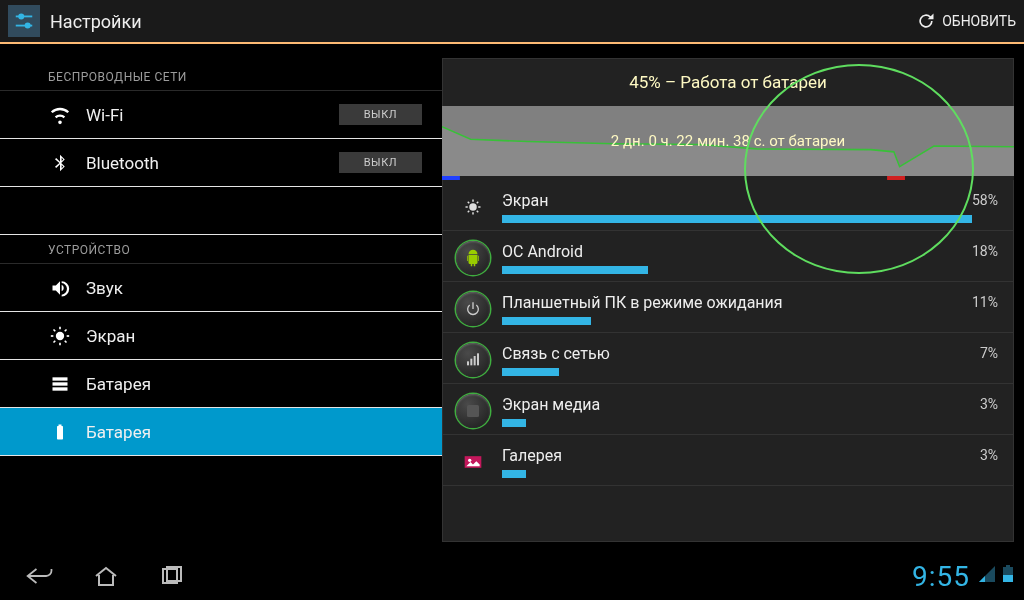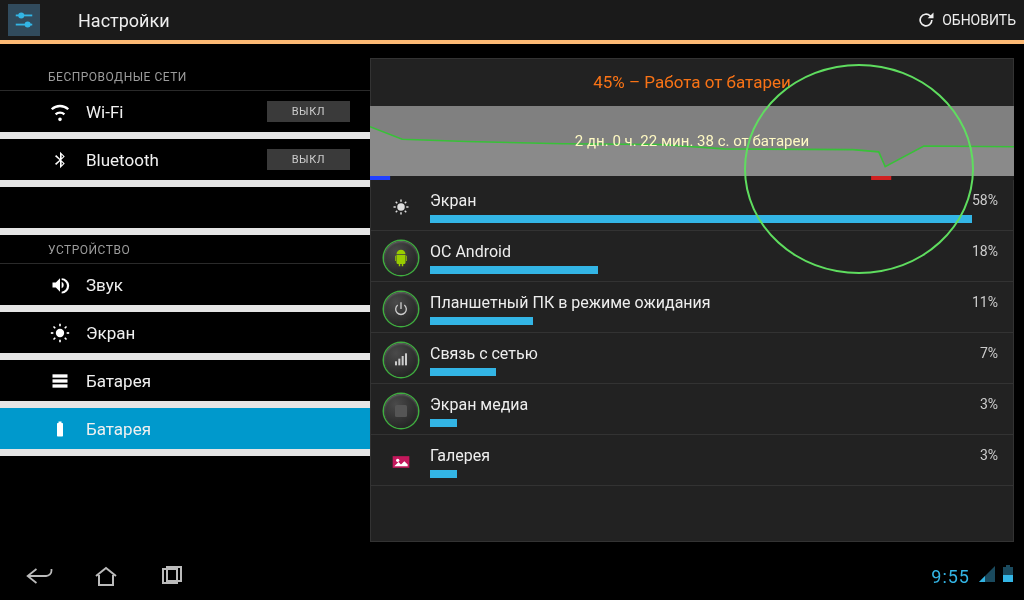--- a/index.html
+++ b/index.html
@@ -1,60 +1,60 @@
 <!DOCTYPE html>
 <html><head>
 <meta charset="utf-8">
 <style>
 * { margin:0; padding:0; box-sizing:border-box; font-family:Roboto,Arial,sans-serif; }
 html, body { width:1024px; height:600px; background:#000; color:#fff; overflow:hidden; }
 
 
-.actionbar { height:44px; background:#1a1a1a; display:flex; align-items:center; padding:0 8px; border-bottom:4px solid #fdba74;gap:28px; }
+.actionbar { height:44px; background:#1a1a1a; display:flex; align-items:center; padding:0 8px; border-bottom:2px solid #fdba74; }
 .actionbar .app-icon { width:32px; height:32px; background:#314b5d; display:flex; align-items:center; justify-content:center; margin-right:10px; }
 .actionbar .app-icon svg { width:22px; height:22px; }
 .actionbar .title { font-size:18px; color:#eee; }
 .actionbar .spacer { flex:1; }
 .actionbar .refresh { display:flex; align-items:center; gap:6px; color:#eee; font-size:14px; cursor:pointer; }
 
 
 .content { display:flex; height:508px; }
 
 
-.sidebar { width:370px; background:#000; padding-top:18px; }
+.sidebar { width:442px; background:#000; padding-top:18px; }
 .sidebar .section { font-size:12px; color:#9c9c9c; letter-spacing:0.5px; padding:8px 20px 6px 48px; text-transform:uppercase; border-bottom:1px solid #2a2a2a; }
-.sidebar .item { display:flex; align-items:center; height:48px; padding:0 20px 0 48px; font-size:17px; color:#f0f0f0; border-bottom:7px solid #e5e5e5; cursor:pointer; }
+.sidebar .item { display:flex; align-items:center; height:48px; padding:0 20px 0 48px; font-size:17px; color:#f0f0f0; border-bottom:1px solid #e5e5e5; cursor:pointer; }
 .sidebar .item.selected { background:#0099cc;justify-content:center; }
 .sidebar .item .icon { width:24px; height:24px; margin-right:14px; display:flex; align-items:center; justify-content:center; flex-shrink:0; }
 .sidebar .item .label { flex:1; }
 .sidebar .item .toggle { background:#3a3a3a; color:#ccc; font-size:11px; padding:4px 25px; letter-spacing:0.5px; }
 
 
 .main { flex:1; background:#222; margin:14px 10px 10px 0; display:flex; flex-direction:column; overflow:hidden; position:relative; box-shadow:inset 0 0 0 1px #333; }
-.main .header { text-align:center; padding:14px 0; font-size:17px; color:#f97316; }
+.main .header { text-align:center; padding:14px 0; font-size:17px; color:#fef9c3; }
 
 .chart { height:74px; background:#808080; position:relative; margin:0 0 0 0; overflow:visible; }
 .chart svg { position:absolute; inset:0; width:100%; height:100%; }
 .chart .duration { position:absolute; top:26px; left:0; right:0; text-align:center; font-size:15px; color:#fef9c3; }
 .chart .annotation { position:absolute; border:2px solid #5fdd5f; border-radius:50%; width:230px; height:210px; top:-42px; right:40px; pointer-events:none; }
 
 .usage-list { flex:1; overflow-y:auto; }
 .usage-item { display:flex; align-items:center; padding:10px 16px 6px 14px; border-bottom:1px solid #333; cursor:pointer; }
 .usage-item .uicon { width:34px; height:34px; border-radius:17px; margin-right:12px; display:flex; align-items:center; justify-content:center; flex-shrink:0; background:radial-gradient(circle at 35% 30%, #4a4a4a, #1a1a1a); box-shadow:0 0 0 1.5px #3fae3f, inset 0 1px 2px rgba(255,255,255,0.25); font-size:15px; }
 .usage-item .uicon.flat { background:none; box-shadow:none; }
 .usage-item .body { flex:1; }
 .usage-item .name { font-size:16px; color:#eee; margin-bottom:5px; }
 .usage-item .bar { height:8px; background:#33b5e5; }
 .usage-item .pct { font-size:14px; color:#ccc; margin-left:0; align-self:flex-start; margin-top:2px; }
 
 
 .navbar { height:48px; background:#000; display:flex; align-items:center; padding:0 10px; }
 .navbar .btn { width:60px; height:40px; display:flex; align-items:center; justify-content:center; color:#bbb; cursor:pointer; margin-right:6px; }
 .navbar .spacer { flex:1; }
-.navbar .clock { color:#33b5e5; font-size:18px; margin-right:8px; letter-spacing:1px; }
+.navbar .clock { color:#33b5e5; font-size:28px; margin-right:8px; letter-spacing:1px; }
 .navbar .signal { color:#33b5e5; margin-right:6px; }
 .navbar .battery { color:#33b5e5; }
 </style>
 </head>
 <body>
 
 <div class="actionbar">
   <div class="app-icon">
     <svg viewBox="0 0 24 24">
         <g stroke="#33b5e5" stroke-width="2" fill="none">

